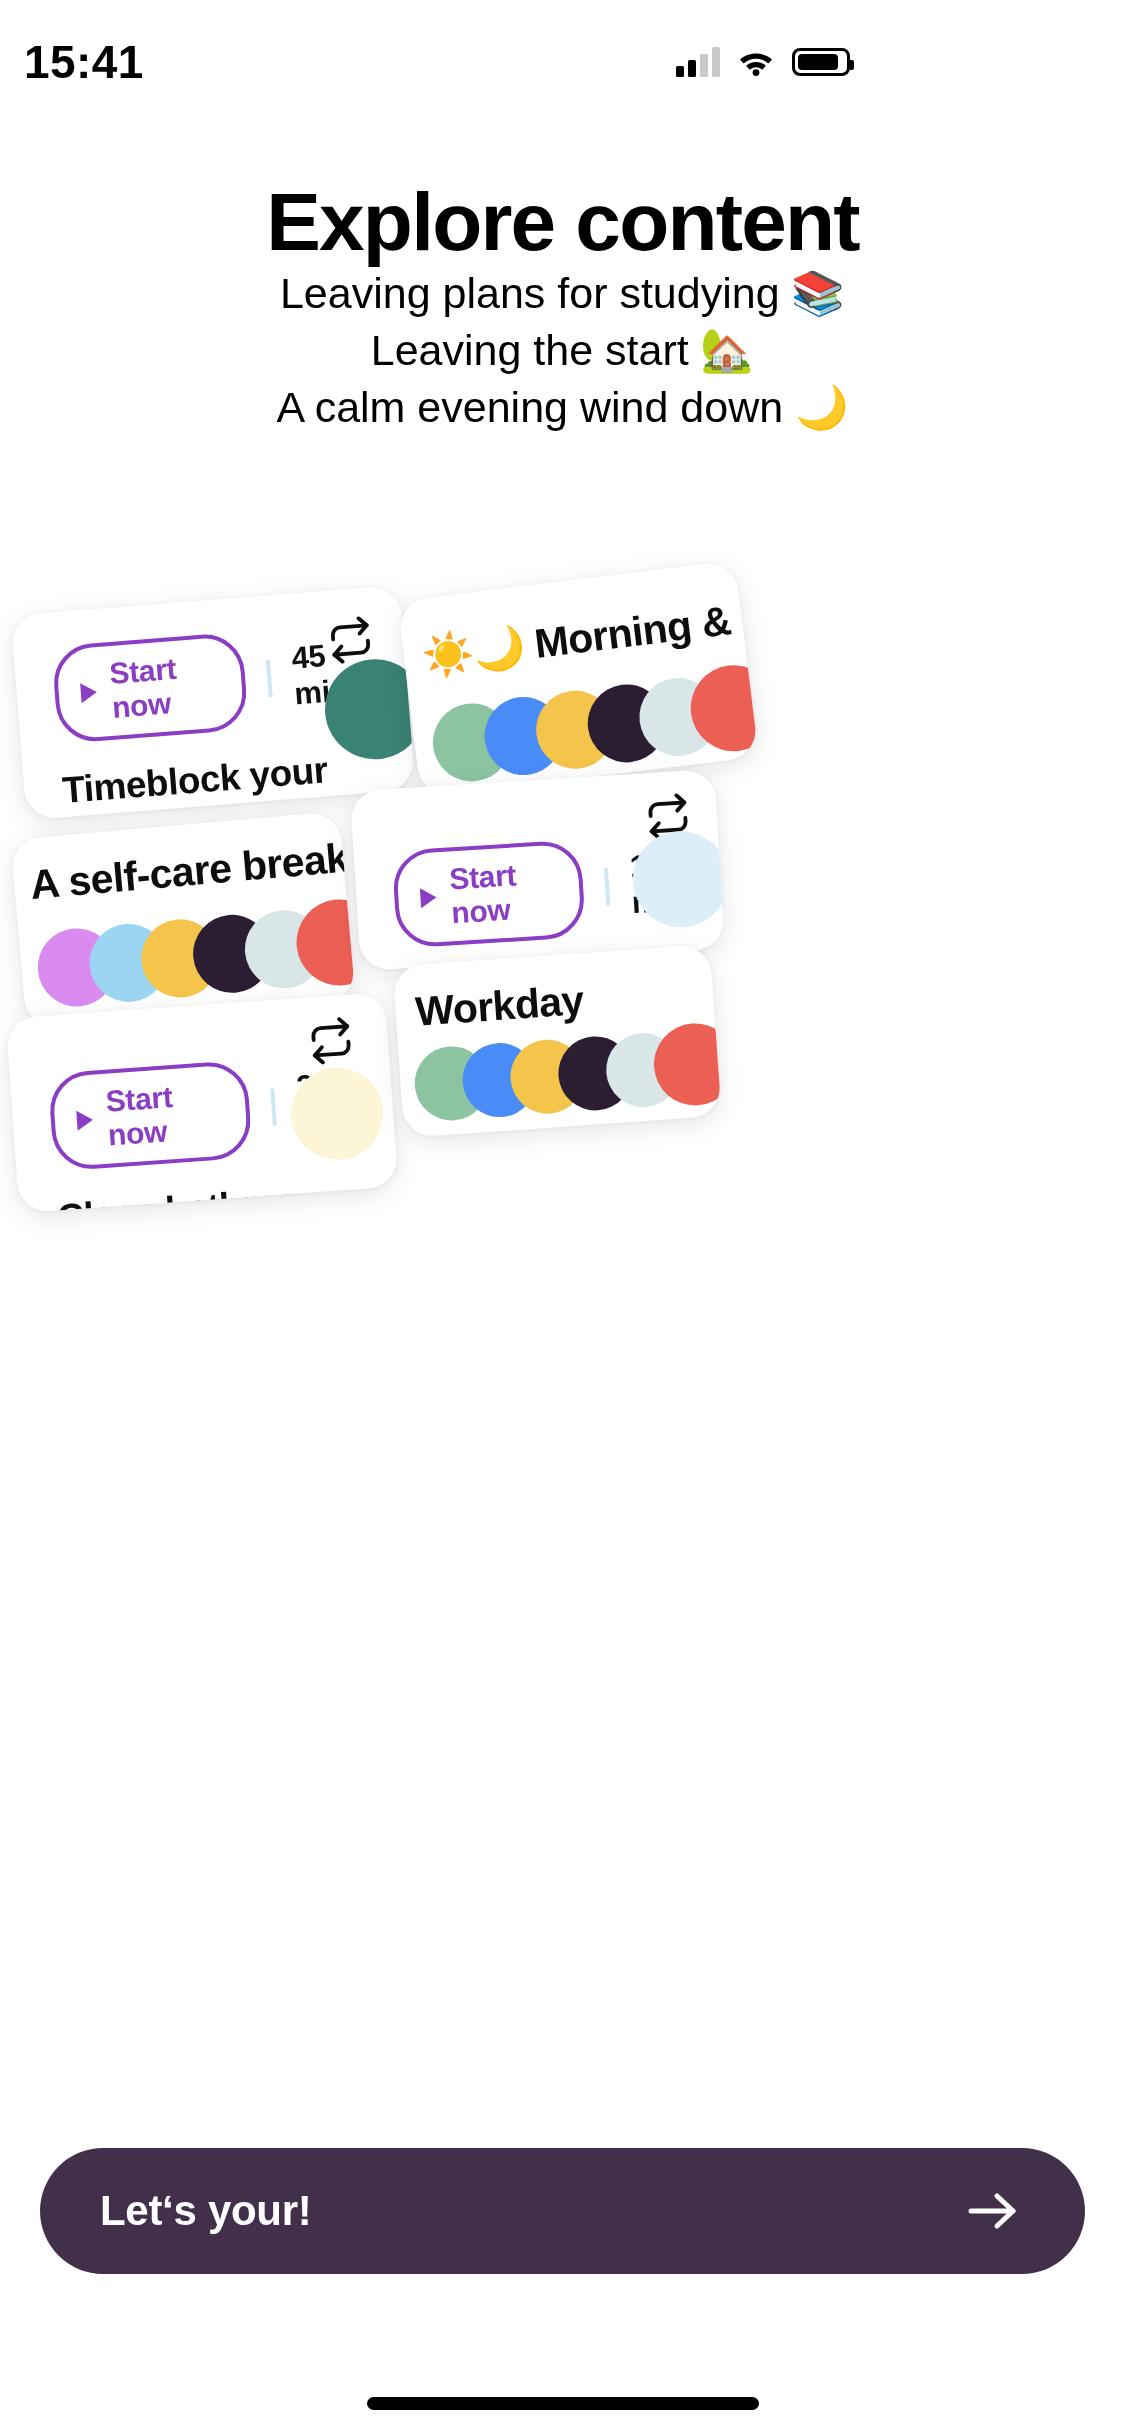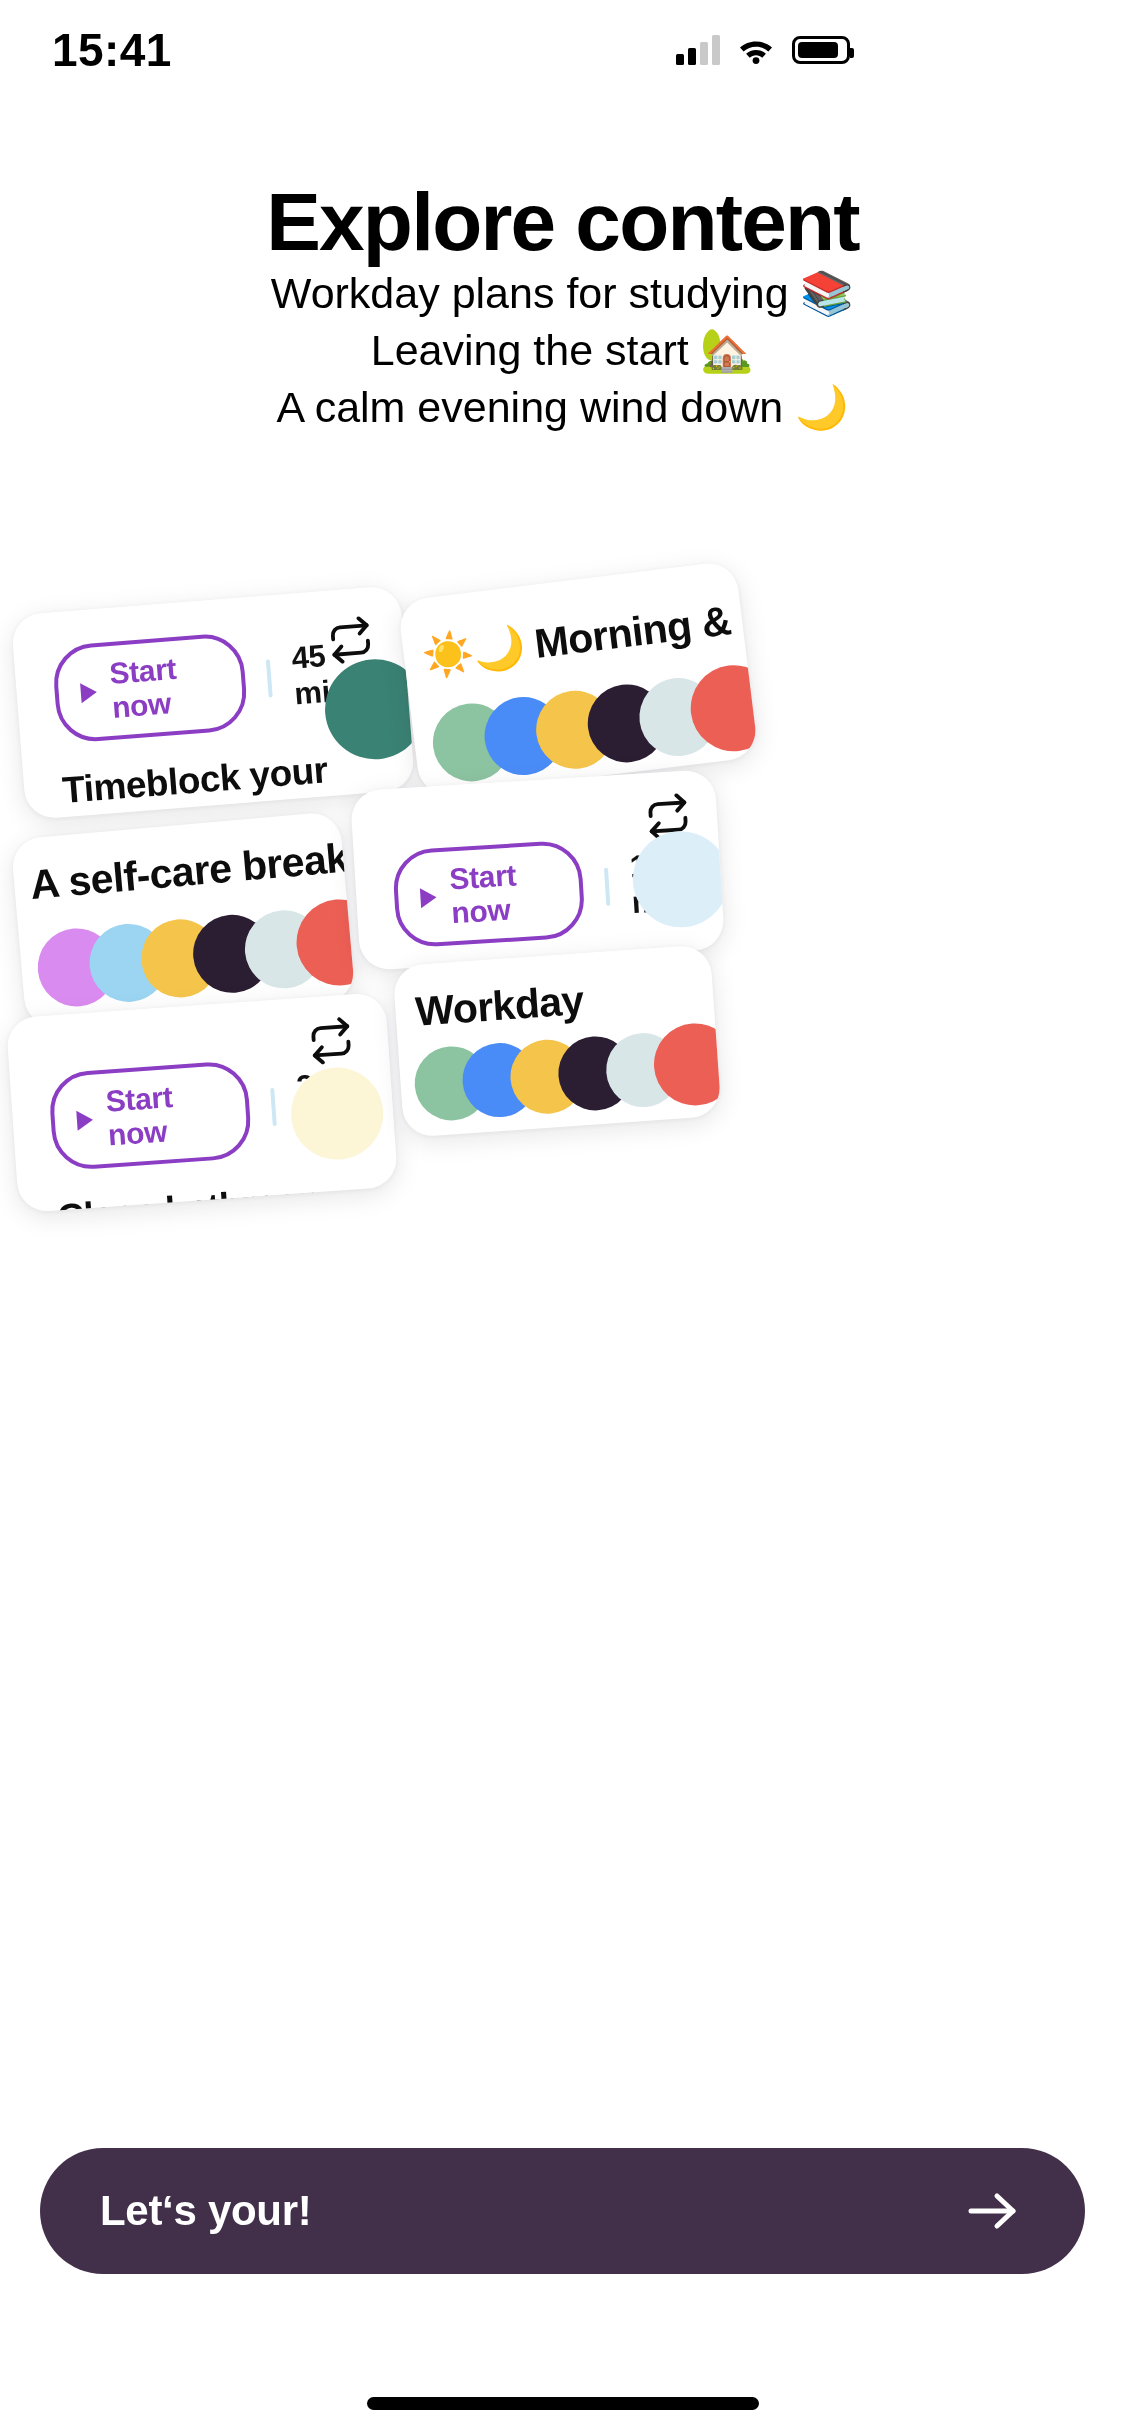--- a/index.html
+++ b/index.html
@@ -6,23 +6,23 @@
   html, body {
     width:1125px; height:2436px;
     background:#ffffff;
     font-family:"Liberation Sans", sans-serif;
     overflow:hidden;
   }
   body { position:relative; }
 
   
   .statusbar {
-    position:absolute; top:0; left:0; width:912px; height:100px;
+    position:absolute; top:12px; left:0; width:912px; height:100px;
     display:flex; align-items:center; justify-content:space-between;
-    padding:0 62px 0 52px;
+    padding:0 62px 0 24px;
   }
   .status-time {
     font-size:46px; font-weight:600; color:#000; letter-spacing:0.4px;
     font-family:"Liberation Sans", sans-serif;
   }
   .status-icons { display:flex; align-items:center; gap:17px; }
   .signal { display:flex; align-items:flex-end; gap:4px; height:30px; }
   .signal i { display:block; width:8px; background:#000; border-radius:1.5px; }
   .signal i:nth-child(1){ height:11px; }
   .signal i:nth-child(2){ height:17px; }
@@ -139,21 +139,21 @@
     </svg>
     <div class="batt">
         <span style="width:86%"></span>
       </div>
   </div>
 </div>
 
 <div class="page-title">Explore content</div>
 
 <div class="subtitle">
-  <div class="line">Workday plans for studying 📚</div>
+  <div class="line">Leaving plans for studying 📚</div>
   <div class="line">Leaving the start 🏡</div>
   <div class="line">A calm evening wind down 🌙</div>
 </div>
 
 <div class="collage">
 
   <div class="card card-task" style="left:18px; top:25px; width:390px; height:205px; transform:rotate(-4.5deg);">
     <svg class="repeat-icon" style="right:30px; top:28px;" viewBox="0 0 24 24" fill="none" stroke="#0d0d0d" stroke-width="2" stroke-linecap="round" stroke-linejoin="round">
       <polyline points="17 1 21 5 17 9"></polyline>
       <path d="M3 11V9a4 4 0 0 1 4-4h14"></path>

